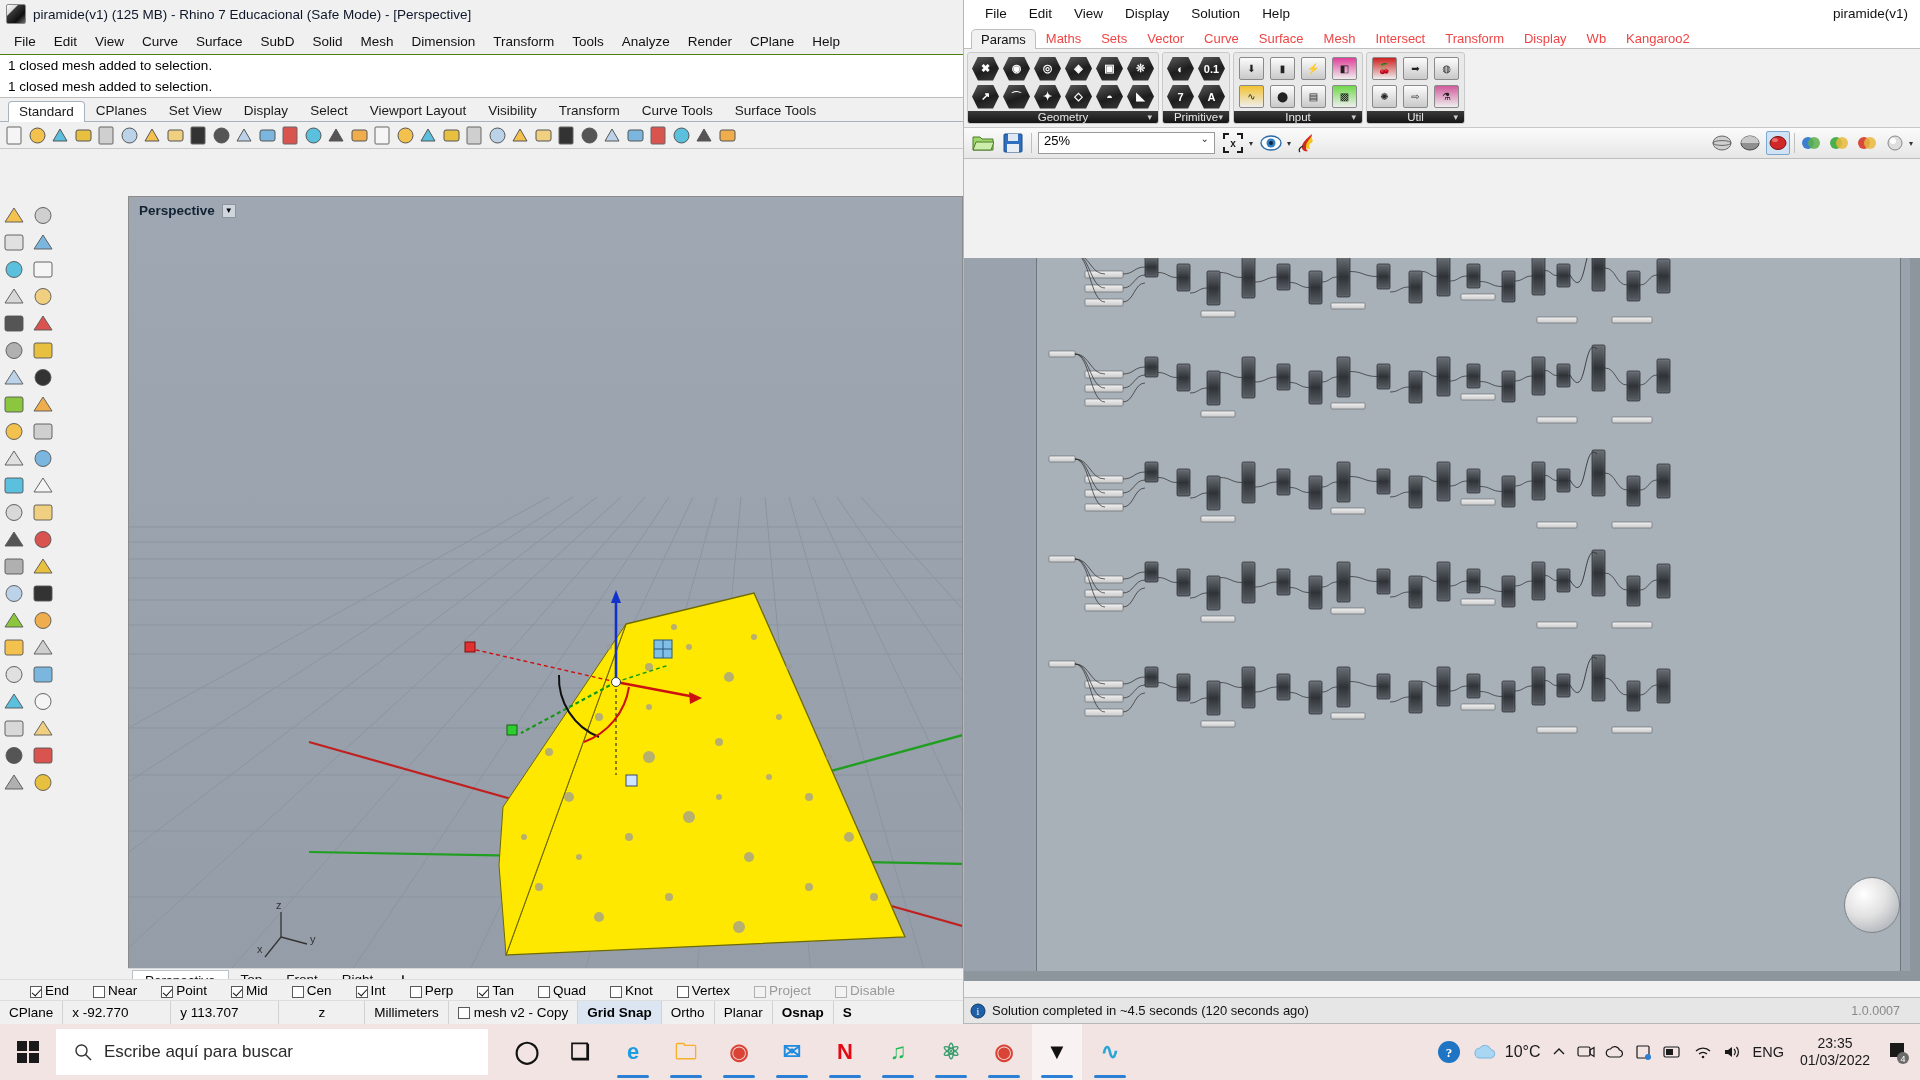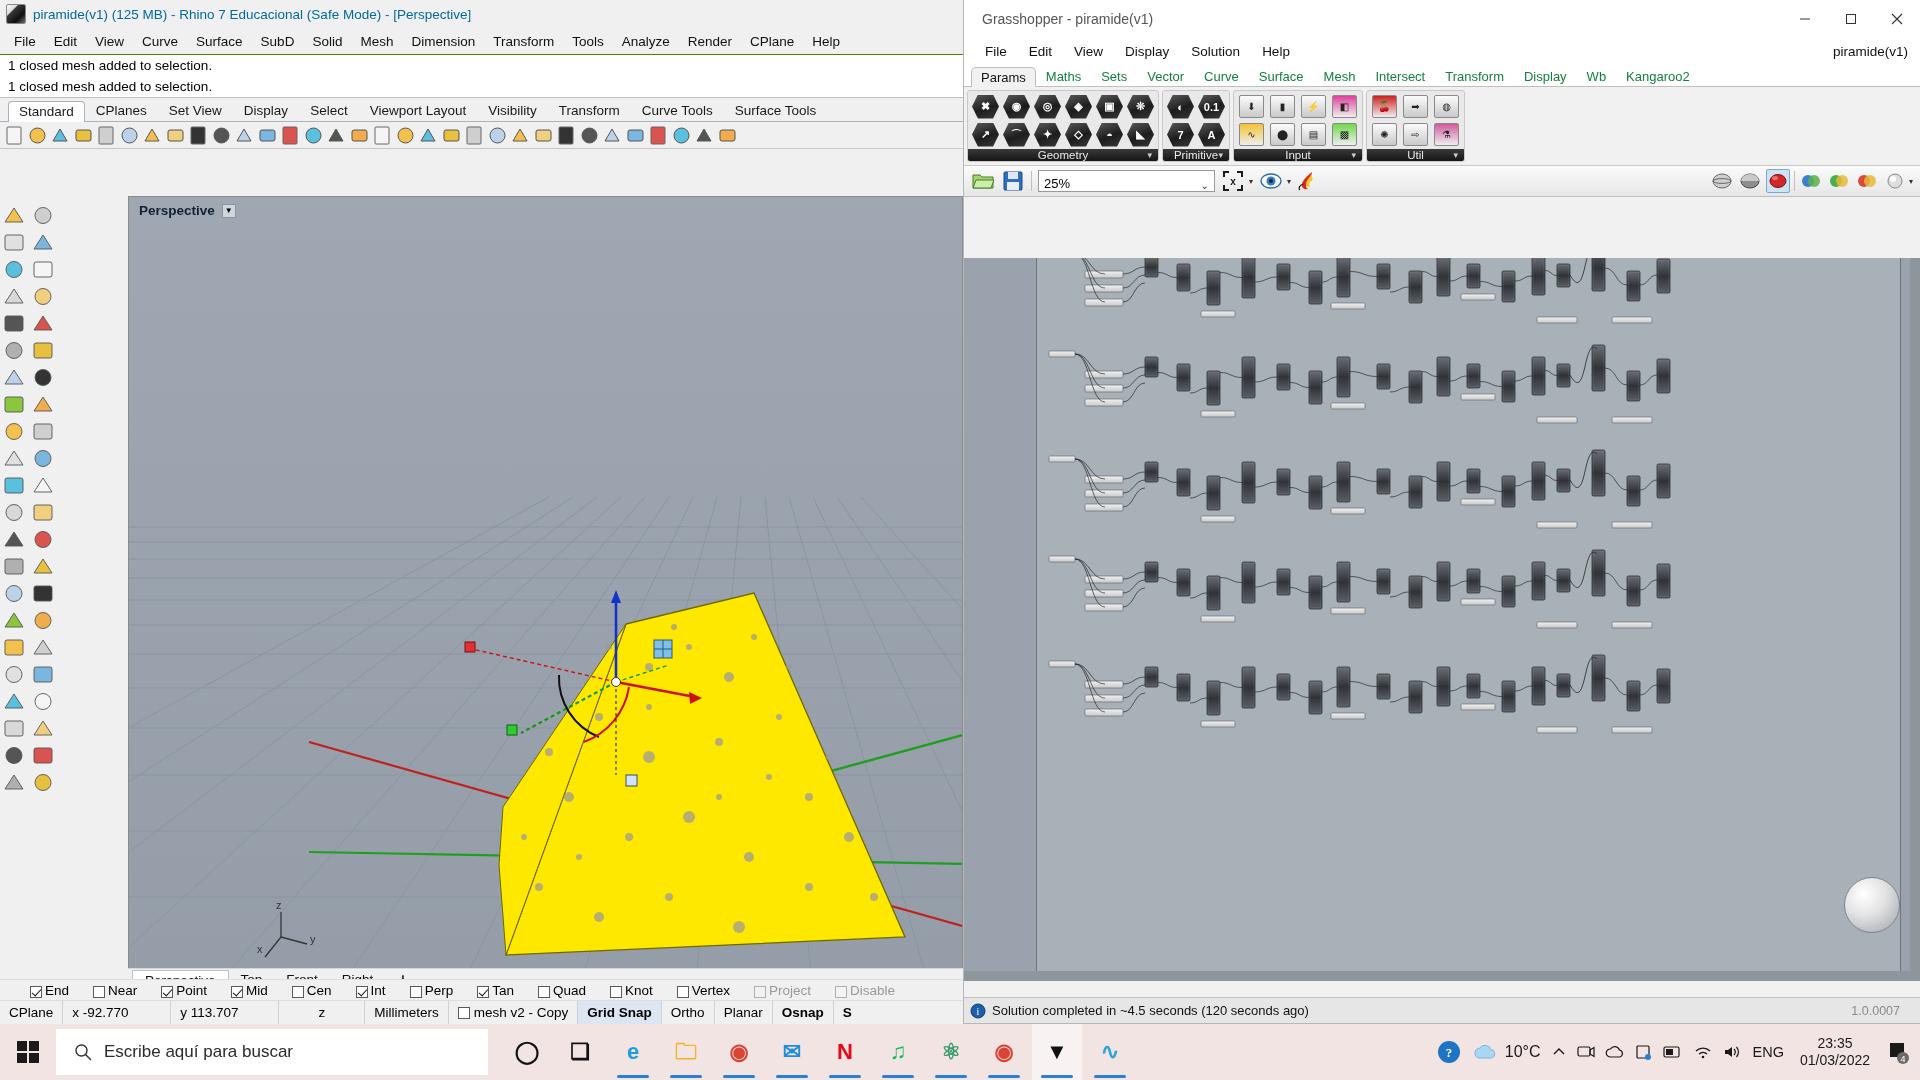--- a/index.html
+++ b/index.html
@@ -12,21 +12,21 @@
     -webkit-font-smoothing:antialiased;
   }
 
   
   #rhino { position:absolute; left:0; top:0; width:963px; height:1024px; background:#f0f0f0; }
 
   .rh-titlebar { height:28px; display:flex; align-items:center; padding-left:6px; background:#f0f0f0; }
   .rh-titlebar .tico { width:20px; height:20px; margin-right:7px; background:
       linear-gradient(135deg,#ffffff 0%, #d8d8d8 30%, #3a3a3a 31%, #101010 70%, #707070 100%);
       border:1px solid #888; border-radius:2px; }
-  .rh-title { font-size:13.5px; color:#0369a1; white-space:nowrap; }
+  .rh-title { font-size:13.5px; color:#0f172a; white-space:nowrap; }
 
   .rh-menu { height:26px; display:flex; align-items:center; padding-left:5px; gap:0px; background:#f0f0f0;}
   .rh-menu .mi { padding:3px 9px; font-size:13.5px; color:#111; cursor:default; white-space:nowrap;}
 
   .rh-cmdwrap { background:#fff; border-top:1px solid #4d7c0f; border-bottom:1px solid #bdbdbd; }
   .rh-cmdline { font-size:13.5px; padding:1px 8px; color:#000; height:21px; line-height:19px; white-space:nowrap;}
   .rh-cmdprompt { font-weight:bold; border-top:1px solid #d0d0d0; }
 
   .rh-tabs { display:flex; align-items:flex-end; height:24px; padding-left:8px; background:#f0f0f0; border-bottom:1px solid #a8b3c0; }
   .rh-tab { padding:2px 10px 3px 10px; font-size:13.5px; color:#1a1a1a; border:1px solid transparent; border-bottom:none;
@@ -77,21 +77,21 @@
   .gh-title .t { padding-left:18px; font-size:14px; color:#555; }
   .gh-wbtns { margin-left:auto; display:flex; height:38px; }
   .gh-wbtn { width:46px; height:38px; display:flex; align-items:center; justify-content:center; color:#333; }
 
   .gh-menu { height:27px; display:flex; align-items:center; padding-left:10px; background:#fff; }
   .gh-menu .mi { padding:4px 11px; font-size:13.5px; color:#111; }
   .gh-doc { margin-left:auto; padding-right:12px; font-size:13.5px; color:#111; }
 
   .gh-tabs { height:22px; display:flex; align-items:flex-end; padding-left:7px; background:#fff;
              border-bottom:1px solid #bfbfbf; }
-  .gh-tab { padding:2px 9px 2px 9px; font-size:13px; color:#15803d; border:1px solid transparent;
+  .gh-tab { padding:2px 9px 2px 9px; font-size:13px; color:#ef4444; border:1px solid transparent;
             border-bottom:none; border-radius:5px 5px 0 0; white-space:nowrap; }
   .gh-tab.active { background:#f1f1f1; border-color:#bfbfbf; color:#111; position:relative; top:1px; }
 
   .gh-ribbon { height:78px; background:#f1f1f1; display:flex; align-items:flex-start; padding:3px 3px 0 3px; gap:3px; }
   .gh-group { background:#e9e9e9; border:1px solid #c9c9c9; border-radius:3px; padding:2px 2px 0 2px; height:72px;
               display:flex; flex-direction:column; }
   .gh-grid { display:grid; grid-auto-flow:column; grid-template-rows:repeat(2, 26px); gap:2px; padding:1px; }
   .gh-cmp { width:29px; height:25px; display:flex; align-items:center; justify-content:center; }
   .hexico { width:27px; height:24px; background:#2a2a2a; color:#fff; font-size:11px; font-weight:bold;
             display:flex; align-items:center; justify-content:center;
@@ -100,21 +100,21 @@
   .sqico { width:25px; height:23px; border:1px solid #8a8a8a; border-radius:2px; display:flex; align-items:center;
            justify-content:center; font-size:10px; color:#222;
            background:linear-gradient(180deg,#fcfcfc,#c9c9c9); }
   .gh-grp-label { margin-top:auto; height:17px; background:linear-gradient(180deg,#3a3a3a,#151515);
                   color:#e8e8e8; font-size:11.5px; display:flex; align-items:center; justify-content:center;
                   border-radius:0 0 2px 2px; position:relative; margin:0 -2px; padding:0 6px;}
   .gh-grp-label .dn { position:absolute; right:6px; font-size:9px; color:#cfcfcf; }
 
   .gh-ctb { height:32px; background:linear-gradient(180deg,#fbfbfb,#e6e6e6); border-top:1px solid #c8c8c8;
             border-bottom:1px solid #bdbdbd; display:flex; align-items:center; padding:0 7px; gap:6px; }
-  .gh-zoom { width:177px; height:22px; background:#fff; border:1px solid #9a9a9a; display:flex; align-items:flex-end;
+  .gh-zoom { width:177px; height:22px; background:#fff; border:1px solid #9a9a9a; display:flex; align-items:flex-start;
              padding:0 5px; font-size:13px; }
   .gh-zoom .cv { margin-left:auto; font-size:10px; color:#333; }
   .tb-ico { width:24px; height:24px; display:flex; align-items:center; justify-content:center; }
   .sep { width:1px; height:20px; background:#c0c0c0; }
   .tinyarrow { font-size:8px; color:#333; margin-left:-2px; }
 
   .gh-canvas { position:absolute; left:0; right:0; top:258px; bottom:42px; background:#9aa3ad; overflow:hidden; }
   .gh-sheet { position:absolute; left:72px; top:-39px; width:865px; height:840px; background:#a8b0b8;
               border:1px solid #6e757d; }
   .gh-scroll-v { position:absolute; right:0; top:0; width:10px; bottom:0; background:#8d959d; }
@@ -774,41 +774,20 @@
     <div class="st-cell b">Grid Snap</div>
     <div class="st-cell">Ortho</div>
     <div class="st-cell">Planar</div>
     <div class="st-cell b" style="background:transparent">Osnap</div>
     <div class="st-cell b" style="background:transparent;border:none">S</div>
   </div>
 </div>
 
 <div id="gh">
 
-  <div class="gh-title">
-    <div class="t">Grasshopper - piramide(v1)</div>
-    <div class="gh-wbtns">
-      <div class="gh-wbtn">
-        <svg width="12" height="12" viewBox="0 0 12 12">
-            <line x1="1" y1="6" x2="11" y2="6" stroke="#333" stroke-width="1"></line>
-          </svg>
-      </div>
-      <div class="gh-wbtn">
-        <svg width="12" height="12" viewBox="0 0 12 12">
-            <rect x="1.5" y="1.5" width="9" height="9" fill="none" stroke="#333" stroke-width="1"></rect>
-          </svg>
-      </div>
-      <div class="gh-wbtn close">
-        <svg width="12" height="12" viewBox="0 0 12 12">
-            <line x1="1" y1="1" x2="11" y2="11" stroke="currentColor" stroke-width="1.1"></line>
-            <line x1="11" y1="1" x2="1" y2="11" stroke="currentColor" stroke-width="1.1"></line>
-          </svg>
-      </div>
-    </div>
-  </div>
 
   <div class="gh-menu">
     <div id="gh-menu-items" style="display:flex">
         <div class="mi">File</div>
         <div class="mi">Edit</div>
         <div class="mi">View</div>
         <div class="mi">Display</div>
         <div class="mi">Solution</div>
         <div class="mi">Help</div>
       </div>

